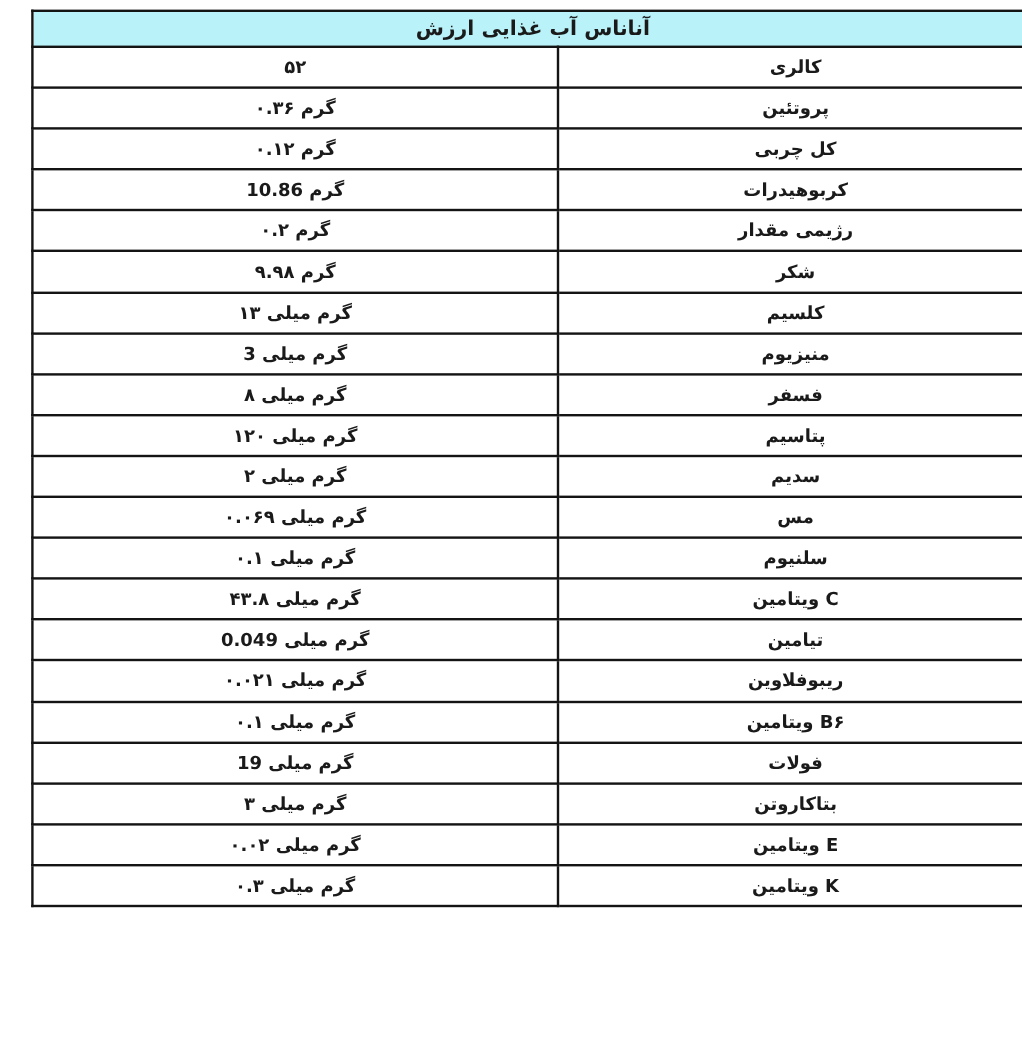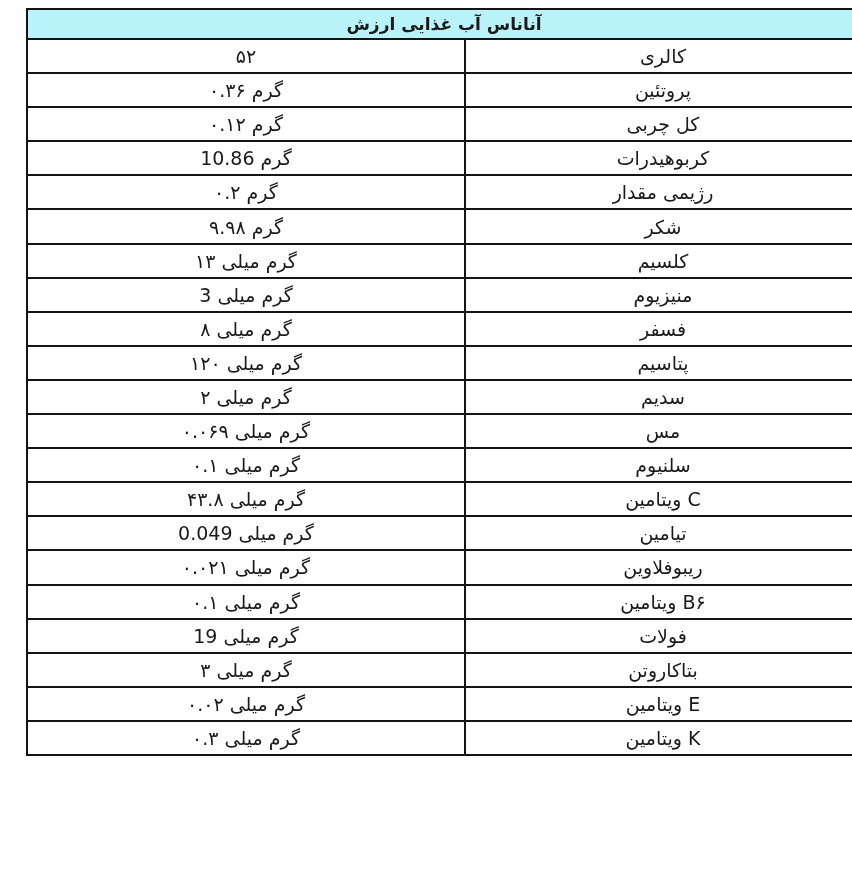--- a/index.html
+++ b/index.html
@@ -38,21 +38,21 @@
     font-size:17px;font-weight:700;
     height:30px;
   }
   tr.header-row th{
     background:var(--header-bg);
     font-size:16px;font-weight:700;
     height:31px;
   }
   tbody td{
     background:var(--row-bg);
-    font-size:19px;font-weight:400;
+    font-size:15px;font-weight:700;
   }
 </style>
 </head>
 <body>
 
 <div class="page">
   <table class="nutrition">
     <colgroup>
       <col style="width:438px">
       <col style="width:396px">

